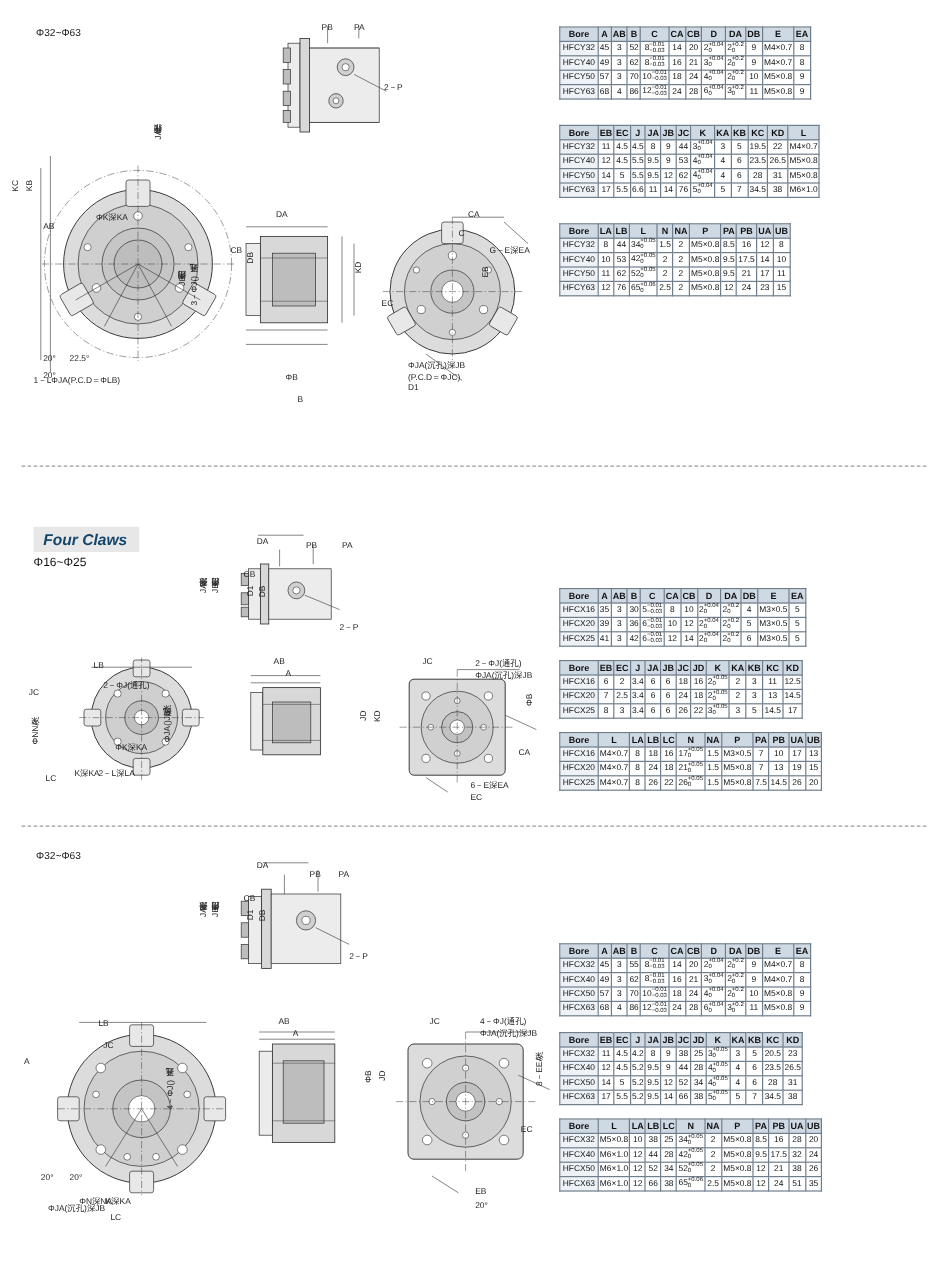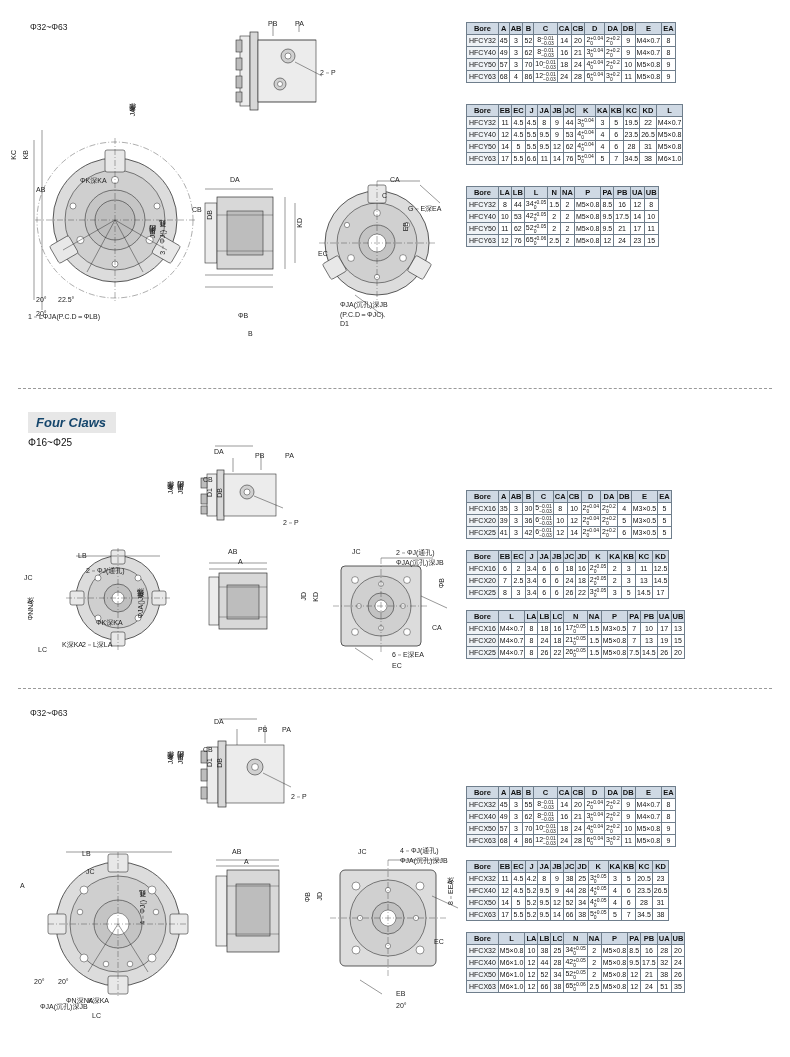--- a/index.html
+++ b/index.html
@@ -441,21 +441,21 @@
             <td class="">24</td>
             <td class="">23</td>
             <td class="">15</td>
           </tr>
         </tbody>
       </table>
   </div>
 
   <div class="divider" style="top:388px;"></div>
 
-  <div class="abs" style="left:28px;top:412px;">
+  <div class="abs" style="left:28px;top:439px;">
     <span class="section-title">Four Claws</span>
     <div class="section-sub">Φ16~Φ25</div>
   </div>
 
   <svg class="abs" style="left:175px;top:440px;" width="200" height="110">
     <rect class="objlight" x="32" y="34" width="10" height="42"></rect>
     <rect class="objdark" x="26" y="38" width="6" height="10"></rect>
     <rect class="objdark" x="26" y="54" width="6" height="10"></rect>
     <rect class="objdark" x="26" y="66" width="6" height="8"></rect>
     <rect class="obj" x="42" y="30" width="7" height="50"></rect>

